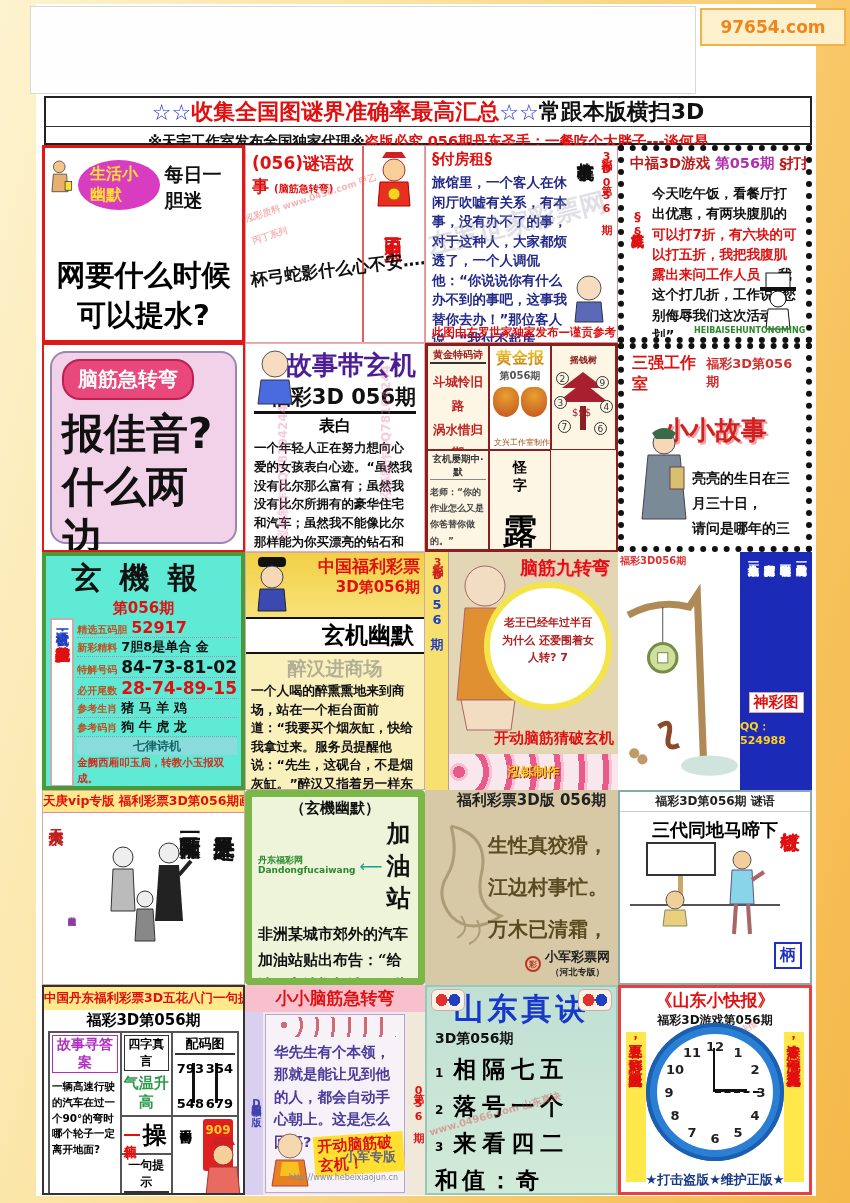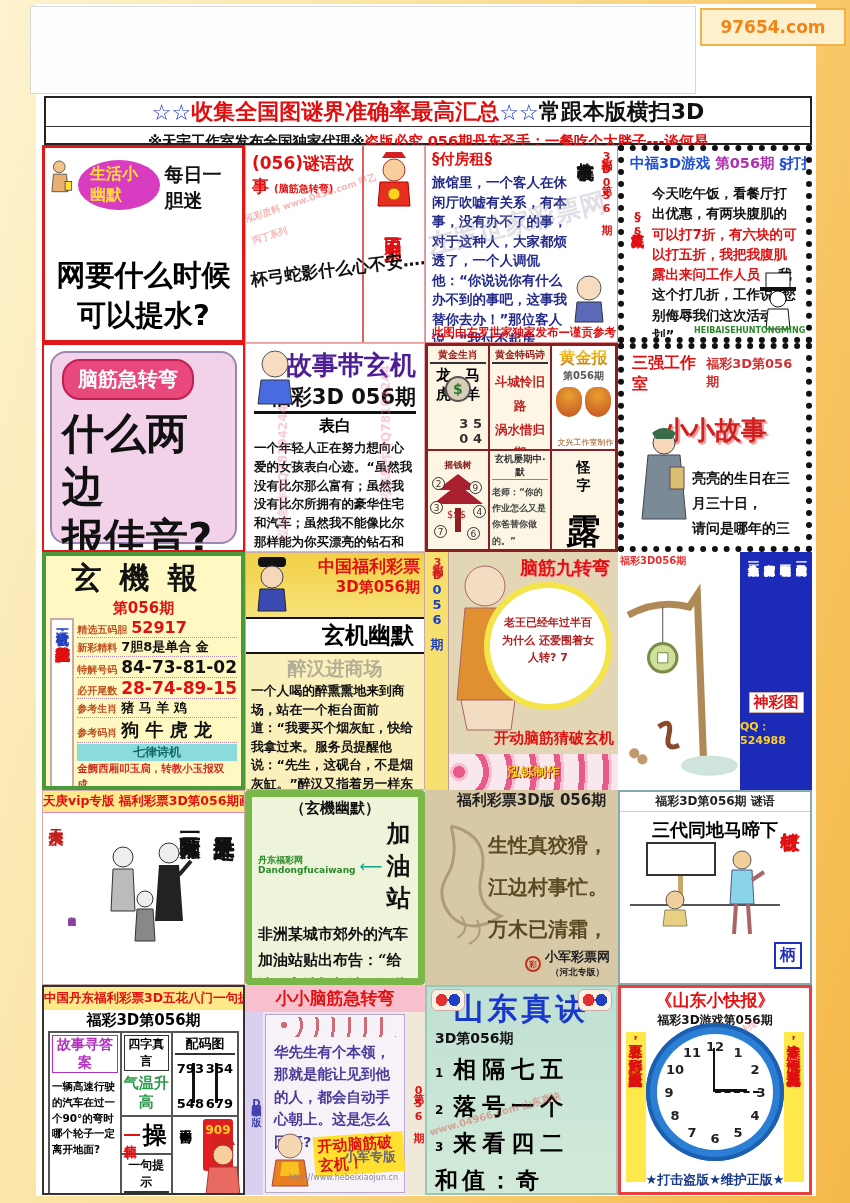--- a/index.html
+++ b/index.html
@@ -44,21 +44,21 @@
   .p-rent .story { color:#232a8a; font-weight:bold; font-size:13.5px; line-height:1.45; width:138px; margin-top:4px; }
   .p-rent .side { position:absolute; right:2px; top:4px; height:150px; display:flex; }
   .p-rent .side .s1 { font-size:17px; font-weight:bold; color:#111; }
   .p-rent .side .s2 { font-size:11px; font-weight:bold; color:#e01010; margin-right:2px; }
   .p-rent .foot { position:absolute; bottom:2px; left:6px; color:#e01010; font-weight:bold; font-size:11.5px; }
   .p-rent .wm1 { color:rgba(150,150,170,.3); font-size:26px; transform:rotate(-14deg); top:60px; left:0; }
 
   
   .p-disc { border:6px dotted #111; padding:3px 6px; background:#fff; }
   .p-disc .trow { font-weight:bold; font-size:14.5px; white-space:nowrap; }
-  .p-disc .trow .r { color:#1d4ed8; } .p-disc .trow .p { color:#b030b0; }
+  .p-disc .trow .r { color:#b91c1c; } .p-disc .trow .p { color:#b030b0; }
   .p-disc .story { margin-top:10px; font-weight:bold; font-size:13.5px; line-height:1.5; color:#111; padding-left:22px; }
   .p-disc .story .red { color:#e01010; }
   .p-disc .sideL { position:absolute; left:4px; bottom:8px; color:#e01010; font-weight:bold; font-size:13px; height:120px; }
   .p-disc .foot { position:absolute; bottom:2px; left:70px; color:#2a8a2a; font-size:8px; font-weight:bold; }
 
   
   .p-brain { border:2px solid #e01818; background:#fff; padding:6px; }
   .p-brain .card { width:100%; height:100%; background:#f2d2e8; border:2px solid #9a86b0; border-radius:16px; padding:6px 10px; }
   .p-brain .badge { display:inline-block; background:#e8487c; border:2px solid #c02050; color:#fff; font-weight:bold; font-size:20px; padding:5px 14px; border-radius:18px; }
   .p-brain .q { font-size:42px; font-weight:bold; color:#111; line-height:1.25; margin-top:8px; }
@@ -96,21 +96,21 @@
   .p-gold .joke { font-size:9px; color:#444; font-weight:bold; line-height:1.8; margin-top:4px; }
 
   
   .p-sq { border:6px dotted #111; padding:4px 8px; }
   .p-sq .row1 { display:flex; justify-content:space-between; font-weight:bold; }
   .p-sq .t { color:#e01010; font-size:16px; } .p-sq .i { color:#d03030; font-size:13px; padding-top:2px; }
   .p-sq .mid { text-align:center; color:#d02020; font-size:26px; font-weight:bold; text-shadow:2px 2px 0 #f0a0a0; margin-top:18px; }
   .p-sq .story { margin:18px 0 0 60px; font-weight:bold; font-size:14px; color:#111; line-height:1.8; font-family:"DejaVu Serif",serif; }
 
   
-  .p-xjb { background:#fef9c3; border:4px solid #4a9a3a; padding:2px 4px; }
+  .p-xjb { background:#5eead4; border:4px solid #4a9a3a; padding:2px 4px; }
   .p-xjb .title { text-align:center; font-size:30px; font-weight:bold; color:#111; font-family:"DejaVu Serif",serif; letter-spacing:18px; }
   .p-xjb .issue { text-align:center; color:#e01010; font-weight:bold; font-size:15px; }
   .p-xjb .cols { display:flex; gap:3px; }
   .p-xjb .left { width:34px; background:#fff; border:2px solid #cva; border:2px solid #caa; display:flex; flex-direction:column; align-items:center; padding-top:2px; }
   .p-xjb .left .a { color:#2040c0; font-weight:bold; font-size:13px; }
   .p-xjb .left .b { color:#e01010; font-weight:bold; font-size:15px; }
   .p-xjb .right { flex:1; }
   .p-xjb .rrow { display:flex; align-items:baseline; gap:4px; border-bottom:1px dotted #b8a; white-space:nowrap; }
   .p-xjb .rl { font-size:10px; font-weight:bold; color:#c05020; }
   .p-xjb .rv { font-weight:bold; }
@@ -337,55 +337,41 @@
         <circle cx="22" cy="28" r="8" fill="#fff" stroke="#111"></circle>
         <path d="M12 38 L32 38 L34 58 L10 58 Z" fill="#fff" stroke="#111"></path>
       </svg>
     <div class="foot">HEIBAISEHUNTONGMINGHUI</div>
   </div>
 
   <div class="panel p-brain">
     <div class="card">
       <span class="badge">脑筋急转弯</span>
       <div class="q">
+        <div>报佳音?</div>
         <div>什么两边</div>
-        <div>报佳音?</div>
       </div>
     </div>
   </div>
 
   <div class="panel p-sx">
     <div class="wm wm1">泓铄制作QQ78104244</div>
     <div class="wm wm2">泓铄制作QQ78104244</div>
     <svg style="position:absolute;left:6px;top:6px" width="46" height="62" viewBox="0 0 46 62">
         <circle cx="23" cy="14" r="13" fill="#f8dcc0" stroke="#555"></circle>
         <path d="M9 30 L37 30 L40 54 L6 54 Z" fill="#4a6ae0" stroke="#334"></path>
       </svg>
     <div class="title">故事带玄机</div>
     <div class="issue">福彩3D 056期</div>
     <div class="sub">表白</div>
     <div class="story">一个年轻人正在努力想向心爱的女孩表白心迹。“虽然我没有比尔那么富有；虽然我没有比尔所拥有的豪华住宅和汽车；虽然我不能像比尔那样能为你买漂亮的钻石和珍珠，但我爱你……”</div>
 
   </div>
 
   <div class="panel p-gold">
-    <div class="cell">
-      <div class="h">黄金生肖</div>
-      <div class="zo">
-        <span>龙</span>
-        <span style="text-align:right">马</span>
-        <span>虎</span>
-        <span style="text-align:right">羊</span>
-      </div>
-      <div class="bag">$</div>
-      <div class="nums">
-        <div>3 5</div>
-        <div>0 4</div>
-      </div>
-    </div>
     <div class="cell">
       <div class="h">黄金特码诗</div>
       <div class="poem">
         <div>斗城怜旧路</div>
         <div>涡水惜归期</div>
 
       </div>
     </div>
     <div class="cell bao">
       <div class="baot">黄金报</div>
@@ -466,21 +452,21 @@
         <div class="rrow">
             <span class="rl">必开尾数</span>
             <span class="rv big-red" style="font-size:17px">28-74-89-15</span>
           </div>
         <div class="rrow">
             <span class="rl">参考生肖</span>
             <span class="rv big-blk" style="font-size:13px">猪 马 羊 鸡</span>
           </div>
         <div class="rrow">
             <span class="rl">参考码肖</span>
-            <span class="rv big-blk" style="font-size:18px">狗 牛 虎 龙</span>
+            <span class="rv big-blk" style="font-size:13px">狗 牛 虎 龙</span>
           </div>
         <div class="banner">七律诗机</div>
         <div class="poem">
           <div>金阙西厢叩玉扃，转教小玉报双成。</div>
 
         </div>
 
       </div>
     </div>
 

